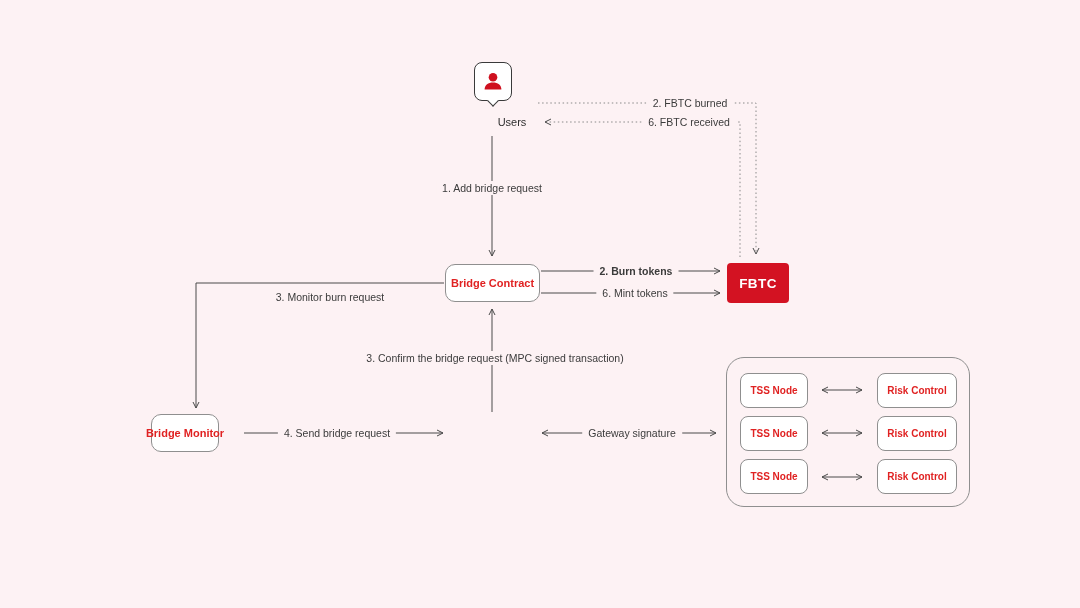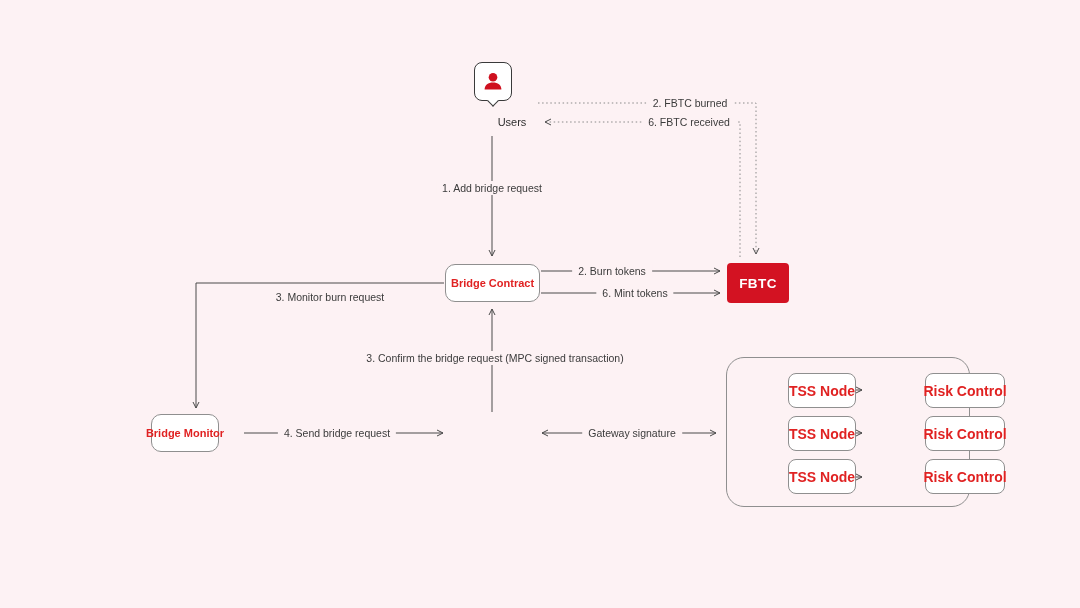--- a/index.html
+++ b/index.html
@@ -40,23 +40,22 @@
     background:var(--accent-red);border-radius:4px;color:#fff;
     font-weight:bold;font-size:13.5px;letter-spacing:.4px;z-index:2;
   }
   .cluster{
     position:absolute;border:1px solid var(--box-border);border-radius:18px;
     background:transparent;z-index:1;
   }
   .small-node{
     position:absolute;display:flex;align-items:center;justify-content:center;
     background:#fff;border:1px solid var(--box-border);border-radius:8px;
-    color:var(--text-red);font-weight:bold;font-size:14px;white-space:nowrap;
+    color:var(--text-red);font-weight:bold;font-size:10px;white-space:nowrap;
     z-index:2;
-    margin-left:48px;
   }
   .users-box{
     position:absolute;left:474px;top:62px;width:38px;height:39px;
     background:#fff;border:1.5px solid #3a3a3a;border-radius:8px;z-index:2;
   }
   .users-tail{
     position:absolute;left:50%;bottom:-5px;width:8px;height:8px;background:#fff;
     transform:translateX(-50%) rotate(45deg);
     border-right:1.5px solid #3a3a3a;border-bottom:1.5px solid #3a3a3a;
   }
@@ -116,20 +115,20 @@
   <div class="small-node" style="left:740px;top:416px;width:68px;height:35px;">TSS Node</div>
   <div class="small-node" style="left:740px;top:459px;width:68px;height:35px;">TSS Node</div>
 
   <div class="small-node" style="left:877px;top:373px;width:80px;height:35px;">Risk Control</div>
   <div class="small-node" style="left:877px;top:416px;width:80px;height:35px;">Risk Control</div>
   <div class="small-node" style="left:877px;top:459px;width:80px;height:35px;">Risk Control</div>
 
   <div class="edge-label" style="left:492px;top:188px;">1. Add bridge request</div>
   <div class="edge-label" style="left:690px;top:103px;">2. FBTC burned</div>
   <div class="edge-label" style="left:689px;top:122px;">6. FBTC received</div>
-  <div class="edge-label" style="left:612px;top:271px;">2. Burn tokens</div>
+  <div class="edge-label" style="left:636px;top:271px;font-weight:bold;">2. Burn tokens</div>
   <div class="edge-label" style="left:635px;top:293px;">6. Mint tokens</div>
   <div class="edge-label" style="left:330px;top:283px;margin-top:14px;">3. Monitor burn request</div>
   <div class="edge-label" style="left:495px;top:358px;">3. Confirm the bridge request (MPC signed transaction)</div>
   <div class="edge-label" style="left:337px;top:433px;">4. Send bridge request</div>
   <div class="edge-label" style="left:632px;top:433px;">Gateway signature</div>
 
 </div>
 
 </body></html>

